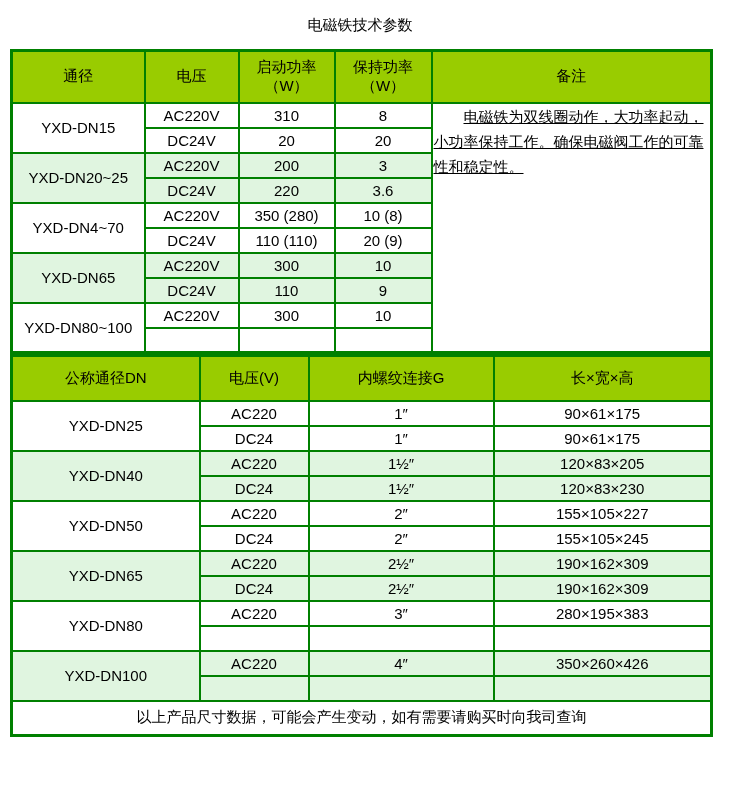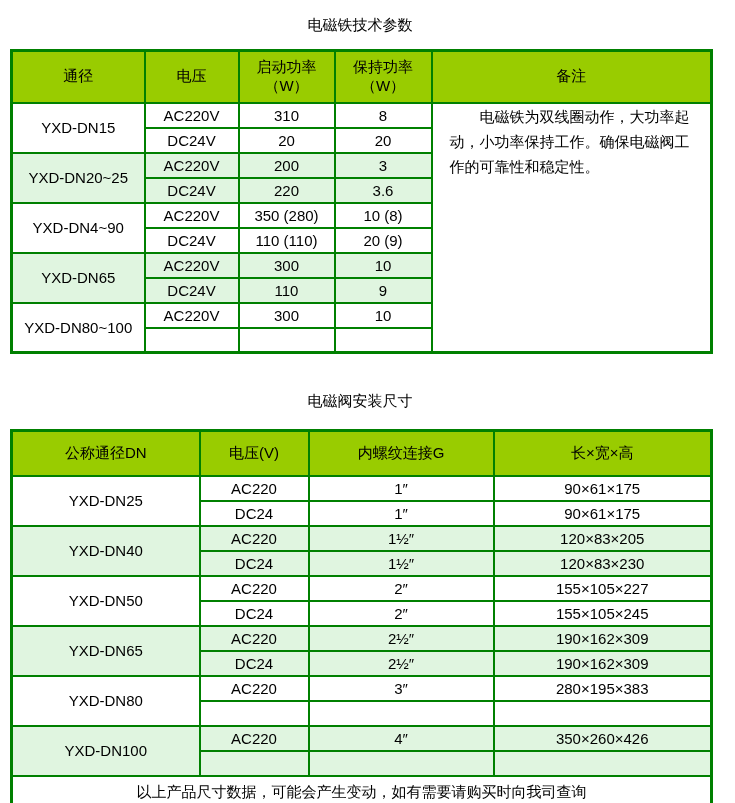--- a/index.html
+++ b/index.html
@@ -49,21 +49,22 @@
   .t1 thead tr { height: 52px; }
   .t2 thead tr { height: 45px; }
   tbody tr { height: 25px; }
   td.stripe { background: var(--stripe); }
   td.remark {
     background: var(--bg);
     vertical-align: top;
     text-align: left;
     text-indent: 2em;
     line-height: 25px;
-    padding: 0 17px;
+    padding: 0 1px;
+    text-decoration: underline;
   }
   tr.footer-row { height: 35px; font-family: Liberation Mono, monospace; }
 </style>
 </head>
 <body>
 
 <div class="page">
 
   <div class="tbl-title">电磁铁技术参数</div>
 
@@ -104,21 +105,21 @@
         <td class="stripe">AC220V</td>
         <td class="stripe">200</td>
         <td class="stripe">3</td>
       </tr>
       <tr>
         <td class="stripe">DC24V</td>
         <td class="stripe">220</td>
         <td class="stripe">3.6</td>
       </tr>
       <tr>
-        <td rowspan="2">YXD-DN4~90</td>
+        <td rowspan="2">YXD-DN4~70</td>
         <td>AC220V</td>
         <td>350 (280)</td>
         <td>10 (8)</td>
       </tr>
       <tr>
         <td>DC24V</td>
         <td>110 (110)</td>
         <td>20 (9)</td>
       </tr>
       <tr>
@@ -139,21 +140,20 @@
         <td>10</td>
       </tr>
       <tr>
         <td></td>
         <td></td>
         <td></td>
       </tr>
     </tbody>
   </table>
 
-  <div class="tbl-title second">电磁阀安装尺寸</div>
 
   <table class="t2">
     <colgroup>
       <col style="width:188px">
         <col style="width:109px">
         <col style="width:185px">
         <col style="width:218px">
     </colgroup>
     <thead>
       <tr>

